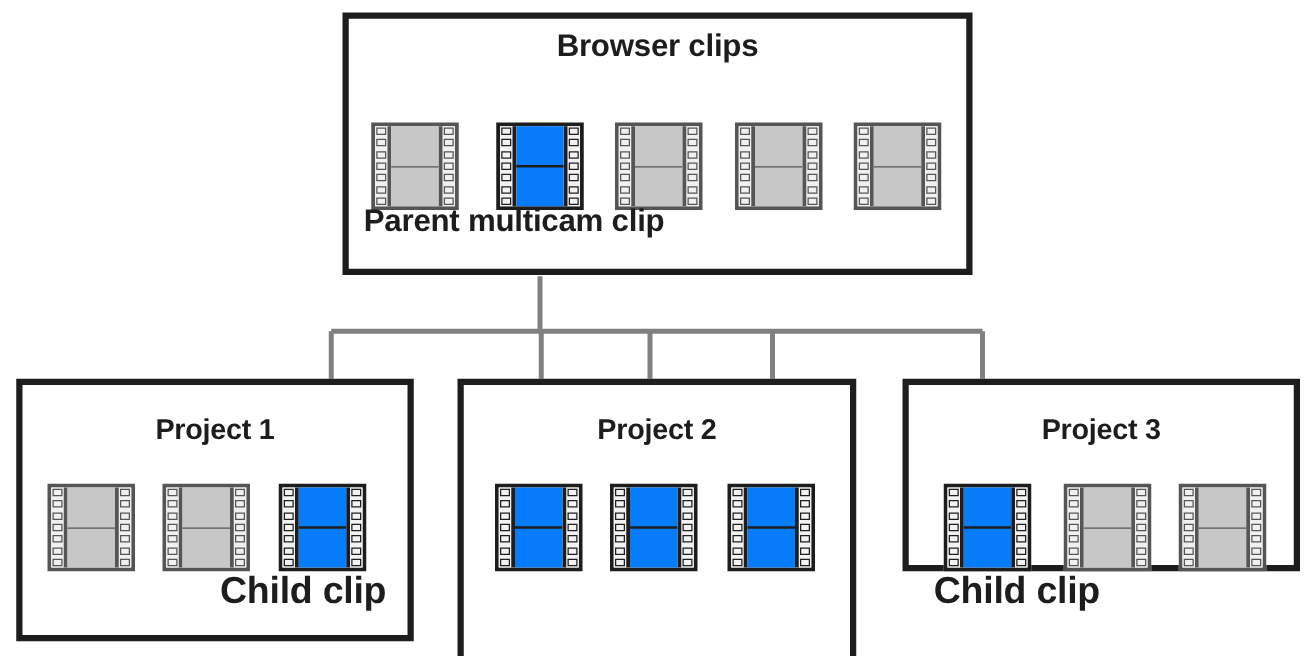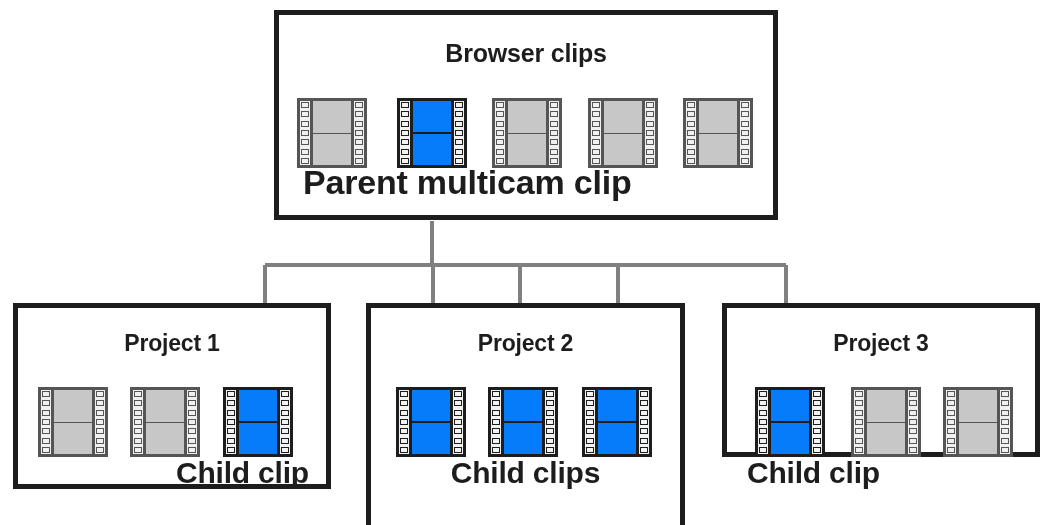--- a/index.html
+++ b/index.html
@@ -17,46 +17,46 @@
   }
 
   
   .box {
     position: absolute;
     border: 5px solid #1d1d1d;
     background: #ffffff;
     box-sizing: border-box;
   }
   #browser-box  { left: 274px; top: 10px;  width: 504px; height: 210px; }
-  #project1-box { left: 13px;  top: 303px; width: 318px; height: 186px; padding-left: 11px; }
+  #project1-box { left: 13px;  top: 303px; width: 318px; height: 210px; padding-left: 11px; }
   #project2-box { left: 366px; top: 303px; width: 319px; height: 234px; }
   #project3-box { left: 722px; top: 303px; width: 318px; height: 154px; }
 
   
   .box-title {
     position: absolute;
     left: 0; right: 0;
     text-align: center;
     font-weight: bold;
     color: #1d1d1d;
     letter-spacing: -0.2px;
     white-space: nowrap;
   }
-  #browser-title  { top: 24px;  font-size: 25px; }
+  #browser-title  { top: 8px;  font-size: 25px; }
   .project-title  { top: 22px;  font-size: 23px; }
 
   .caption {
     position: absolute;
     font-weight: bold;
     color: #1d1d1d;
     font-size: 30px;
     white-space: nowrap;
     letter-spacing: -0.2px;
   }
-  #browser-caption  { left: 24px;  top: 148px; font-size: 34px; }
+  #browser-caption  { left: 12px;  top: 148px; font-size: 25px; }
   #p1-caption       { right: 17px; top: 148px; }
   #p2-caption       { left: 0; right: 0; text-align: center; top: 148px; }
   #p3-caption       { left: 20px;  top: 148px; }
 
   
   .clip {
     position: absolute;
     width: 70px;
     height: 70px;
     box-sizing: border-box;
@@ -427,21 +427,20 @@
           <i></i>
           <i></i>
           <i></i>
           <i></i>
           <i></i>
           <i></i>
           <i></i>
         </div>
     </div>
 
-    <div class="caption" id="p2-caption">Child clips</div>
   </div>
 
   <div class="box" id="project3-box">
     <div class="box-title project-title">Project 3</div>
 
     <div class="clip blue" style="left:28px; top:79px;">
       <div class="perf left">
           <i></i>
           <i></i>
           <i></i>

